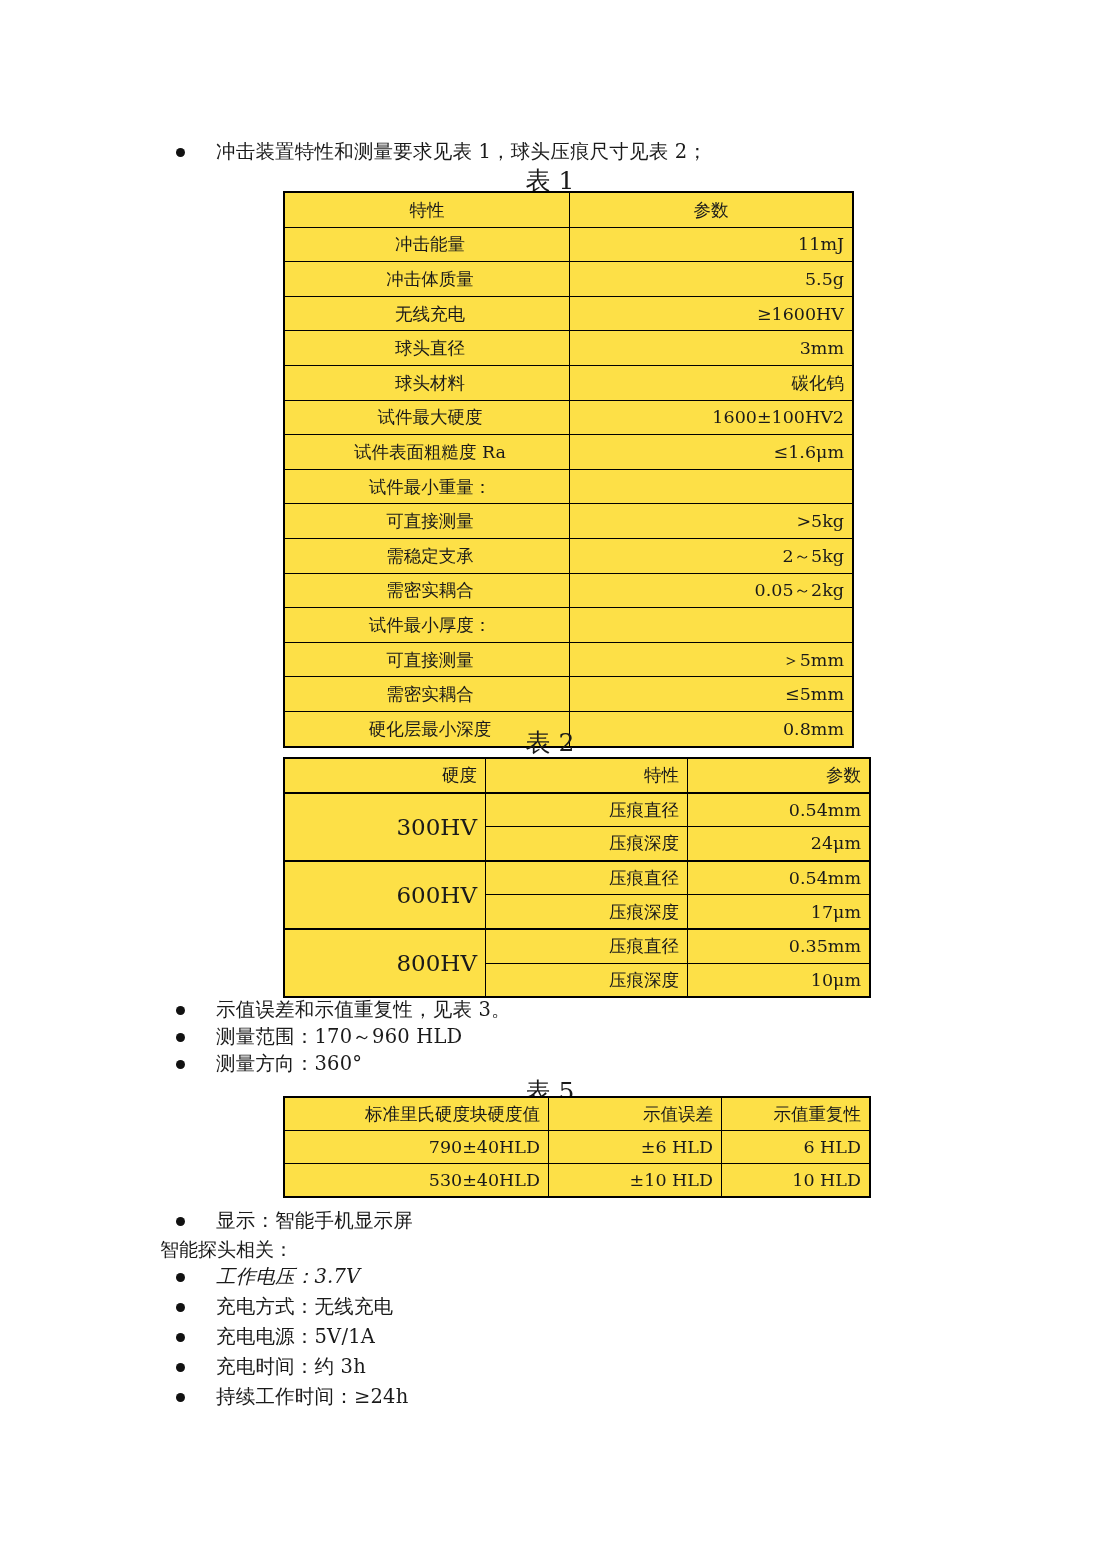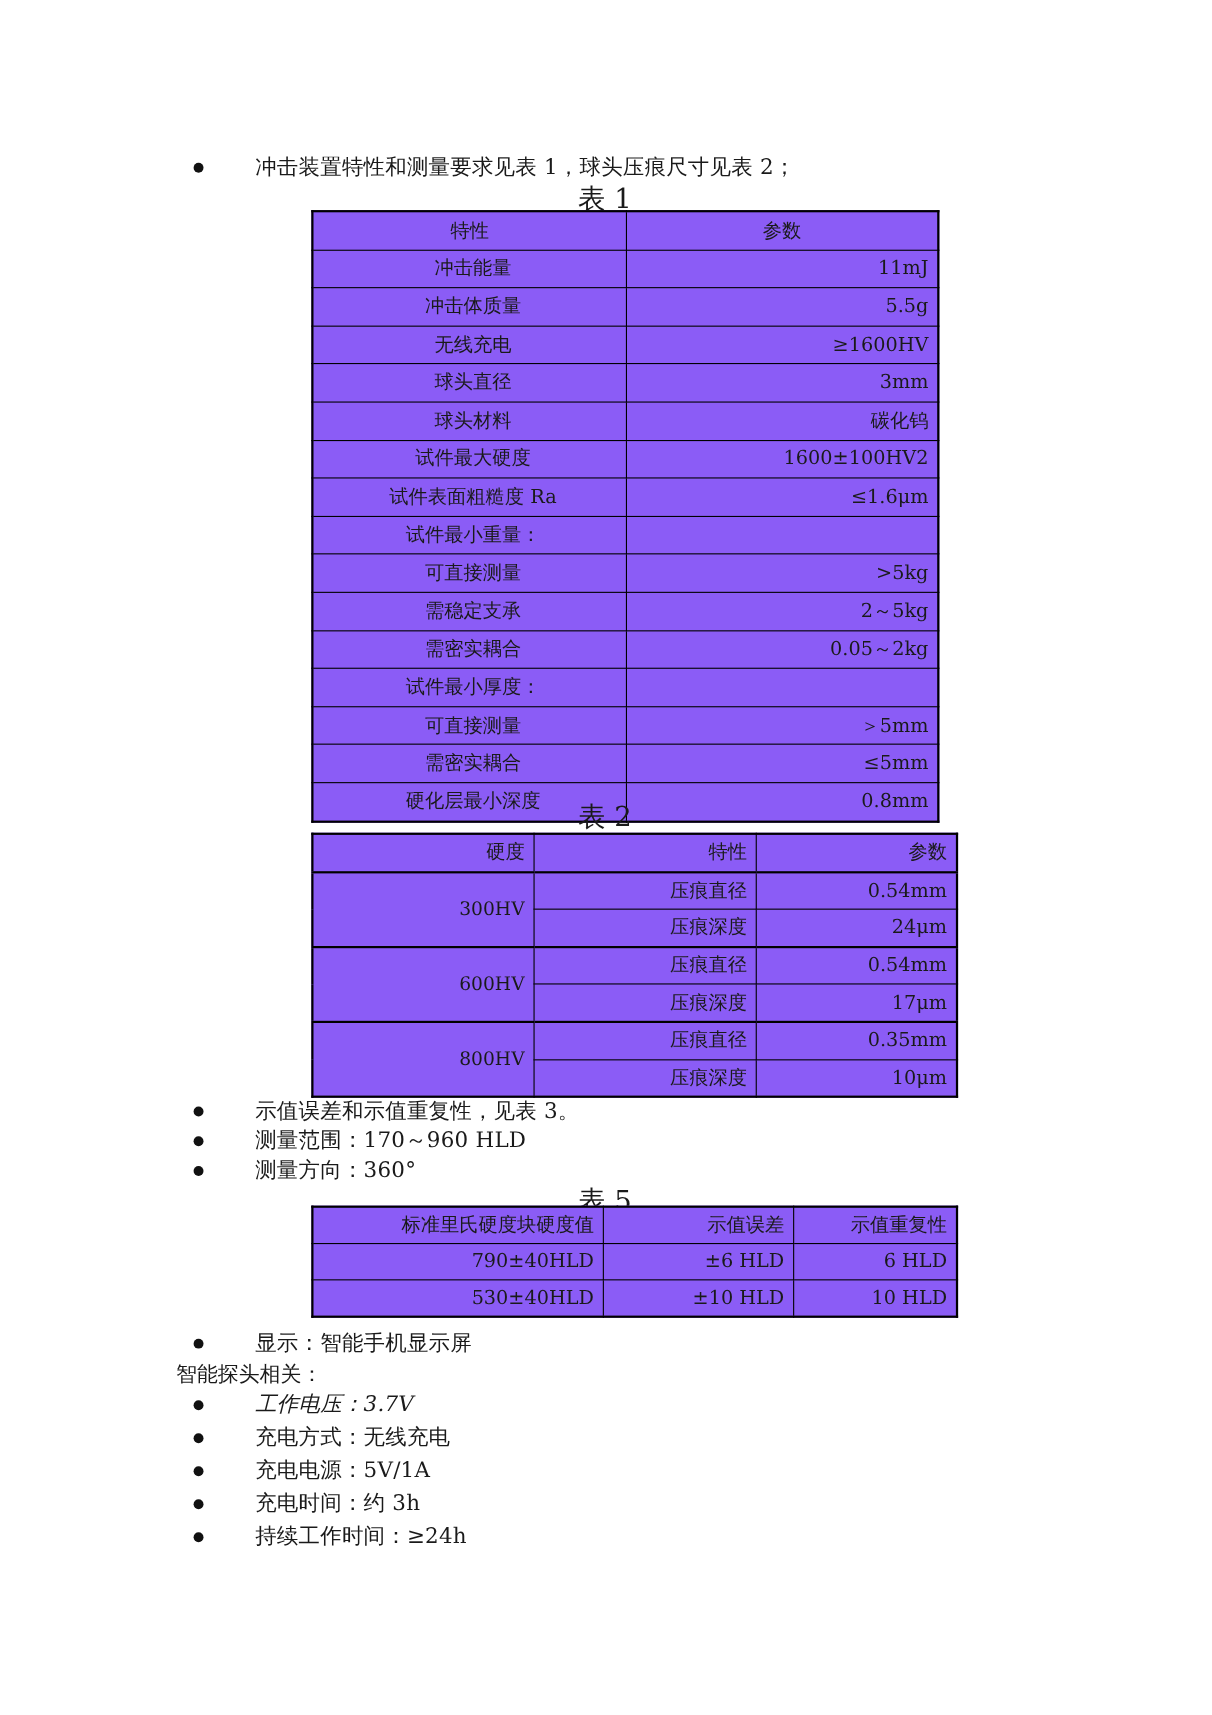--- a/index.html
+++ b/index.html
@@ -35,21 +35,21 @@
   .bullet-dot {
     position: absolute;
     left: 0;
     top: 11px;
     width: 9px;
     height: 9px;
     background: #111;
     border-radius: 50%;
   }
   .bullet-text {
-    margin-left: 56px;
+    margin-left: 40px;
   }
   .plain-line {
     position: absolute;
     font-size: 19px;
     line-height: 30px;
     white-space: nowrap;
   }
 
   
   .tbl-caption {
@@ -58,21 +58,21 @@
     line-height: 26px;
     text-align: center;
     white-space: nowrap;
   }
 
   
   table.doc-table {
     position: absolute;
     border-collapse: collapse;
     table-layout: fixed;
-    background: #8b5cf6;
+    background: #fde047;
   }
   table.doc-table td {
     border: 1.1px solid #000;
     font-size: 17.5px;
     line-height: 20px;
     padding: 0 8px;
     color: #1a1a1a;
     vertical-align: middle;
     white-space: nowrap;
     overflow: hidden;
@@ -89,21 +89,21 @@
   #table1 td.col-a { width: 268px; }
   #table1 td.col-b { width: 266px; }
   #table1 td.hdr { text-align: center; }
 
   
   #table2 { left: 283px; top: 757px; width: 534px; }
   #table2 td { height: 32.6px; }
   #table2 td.col-a { width: 184px; }
   #table2 td.col-b { width: 185px; }
   #table2 td.col-c { width: 165px; }
-  #table2 td.grp { font-size: 17px; margin-left: 20px; }
+  #table2 td.grp { font-size: 23px; margin-left: 20px; }
   #table2 tr.sec-start > td { border-top: 2.4px solid #000; }
 
   
   #table5 { left: 283px; top: 1096px; width: 534px; }
   #table5 td { height: 32px; }
   #table5 td.col-a { width: 247px; }
   #table5 td.col-b { width: 156px; }
   #table5 td.col-c { width: 131px; }
 </style>
 </head>

